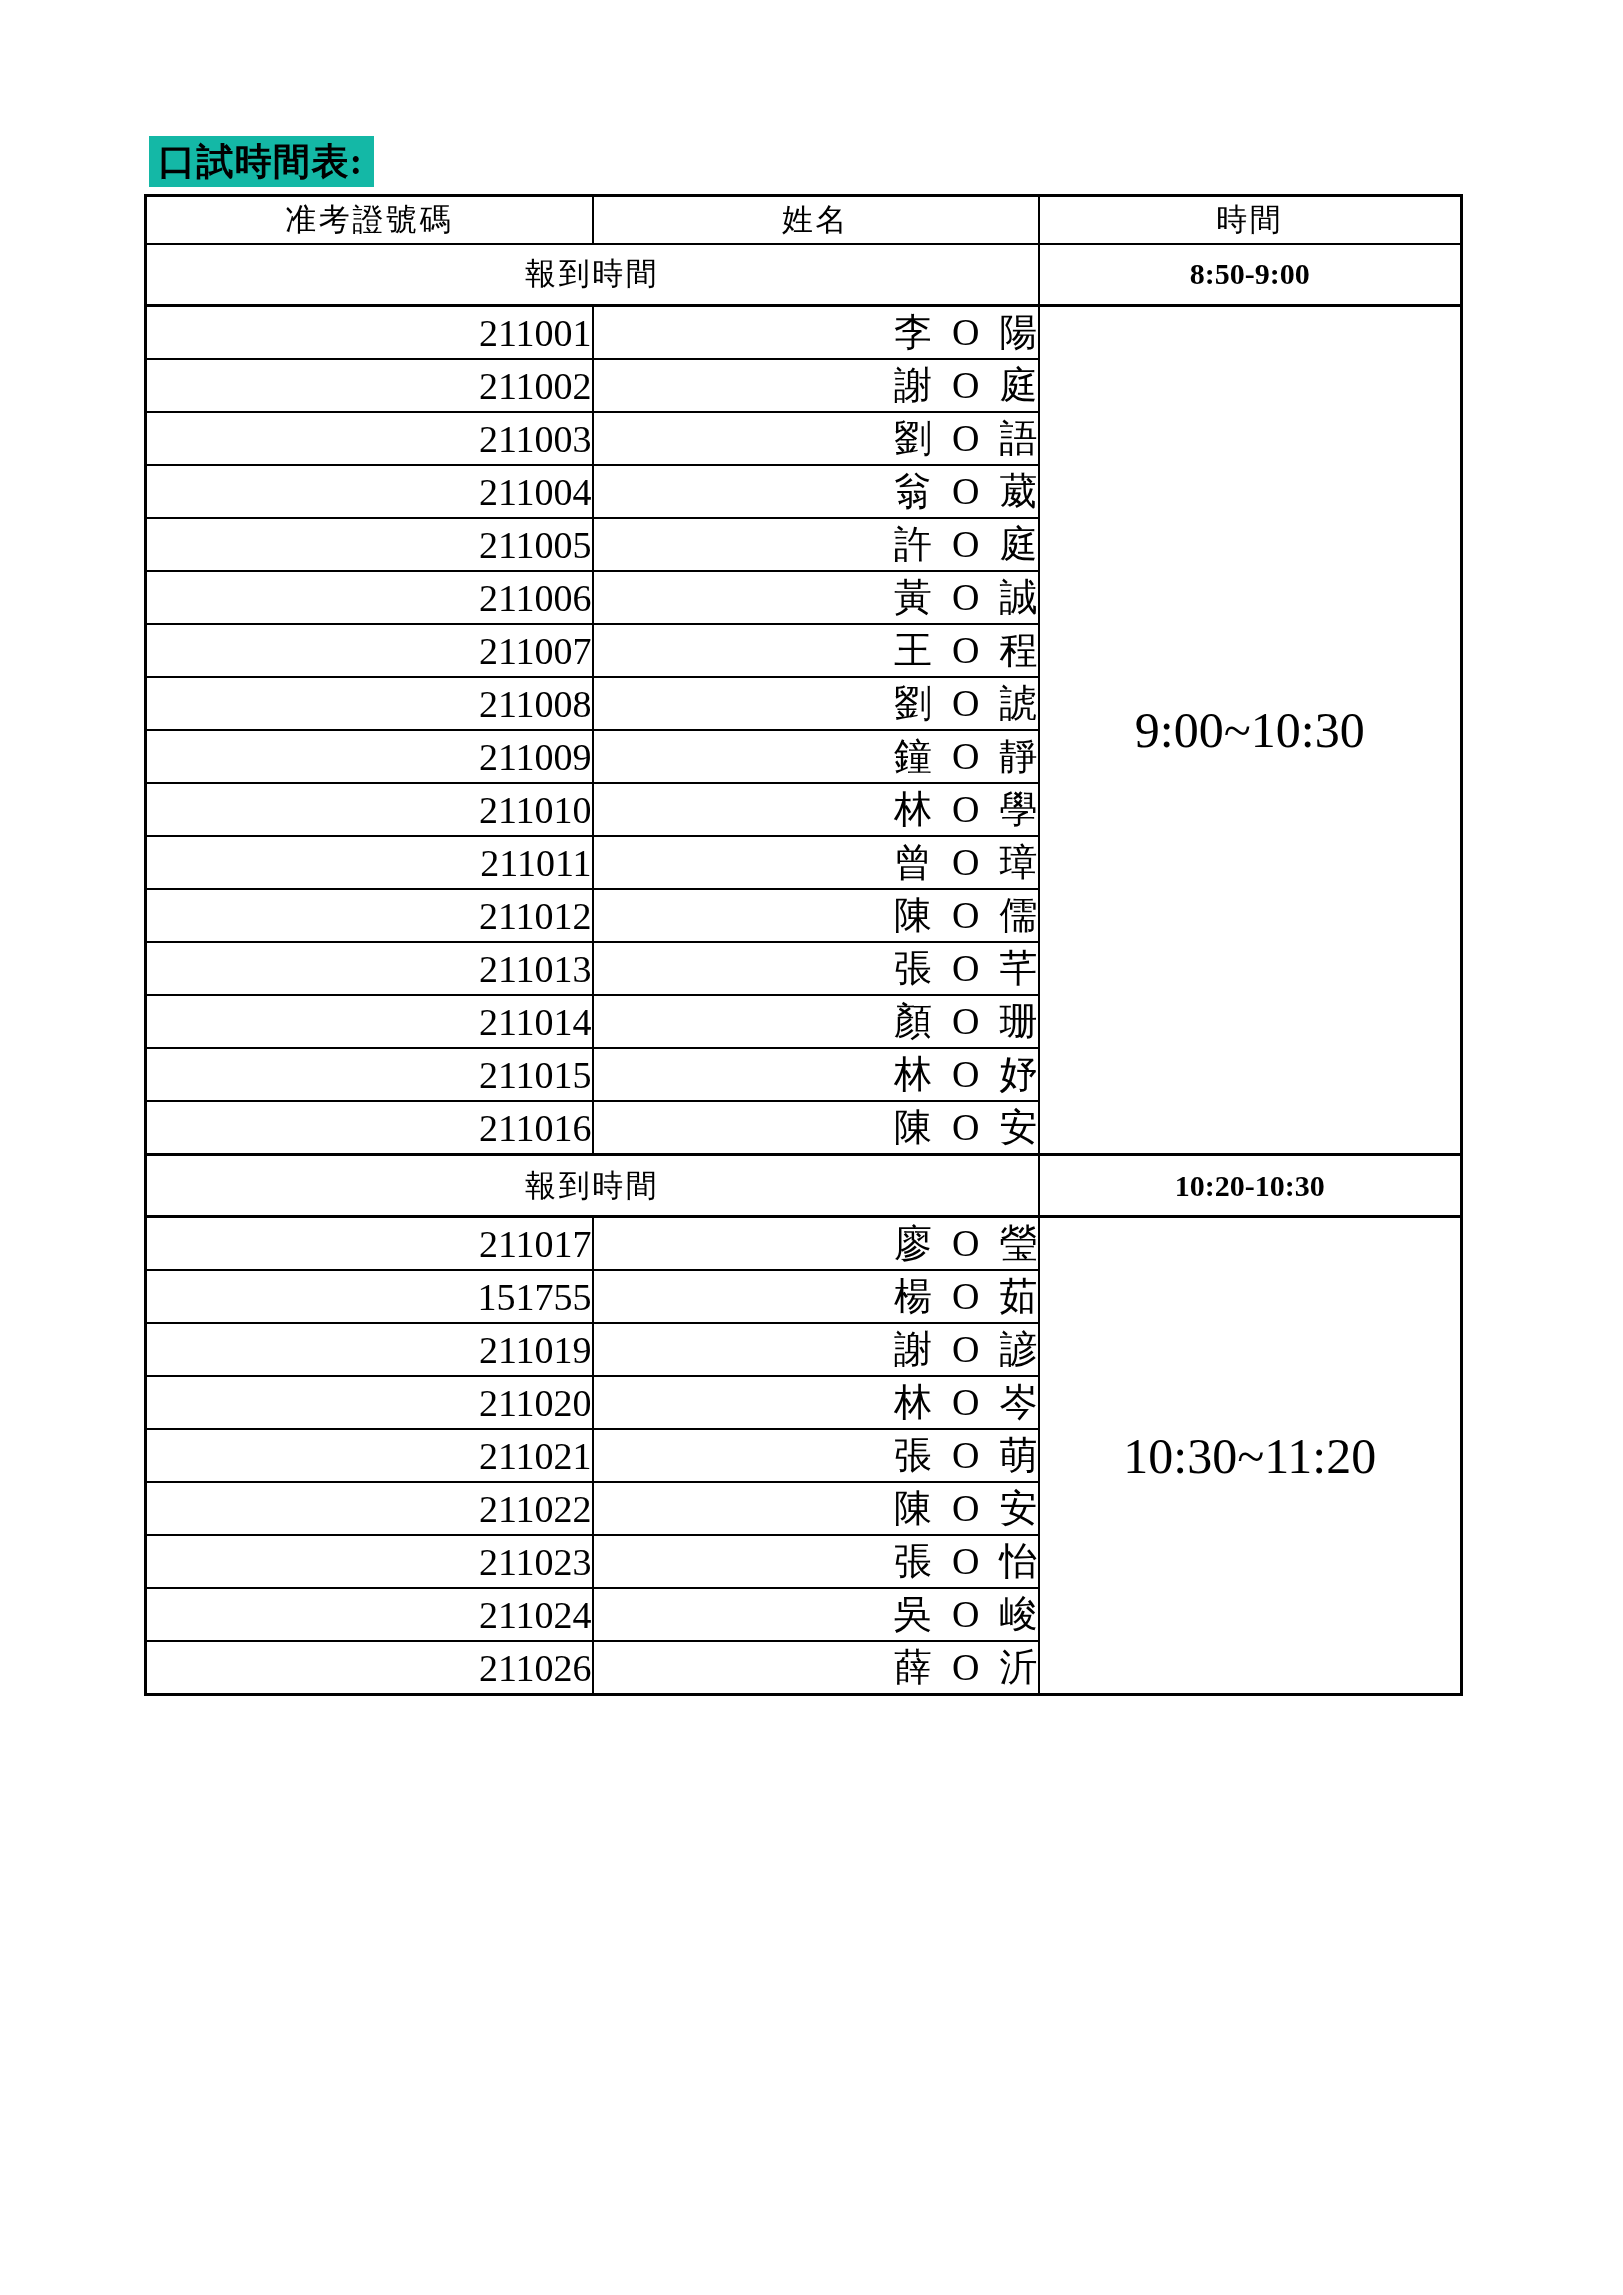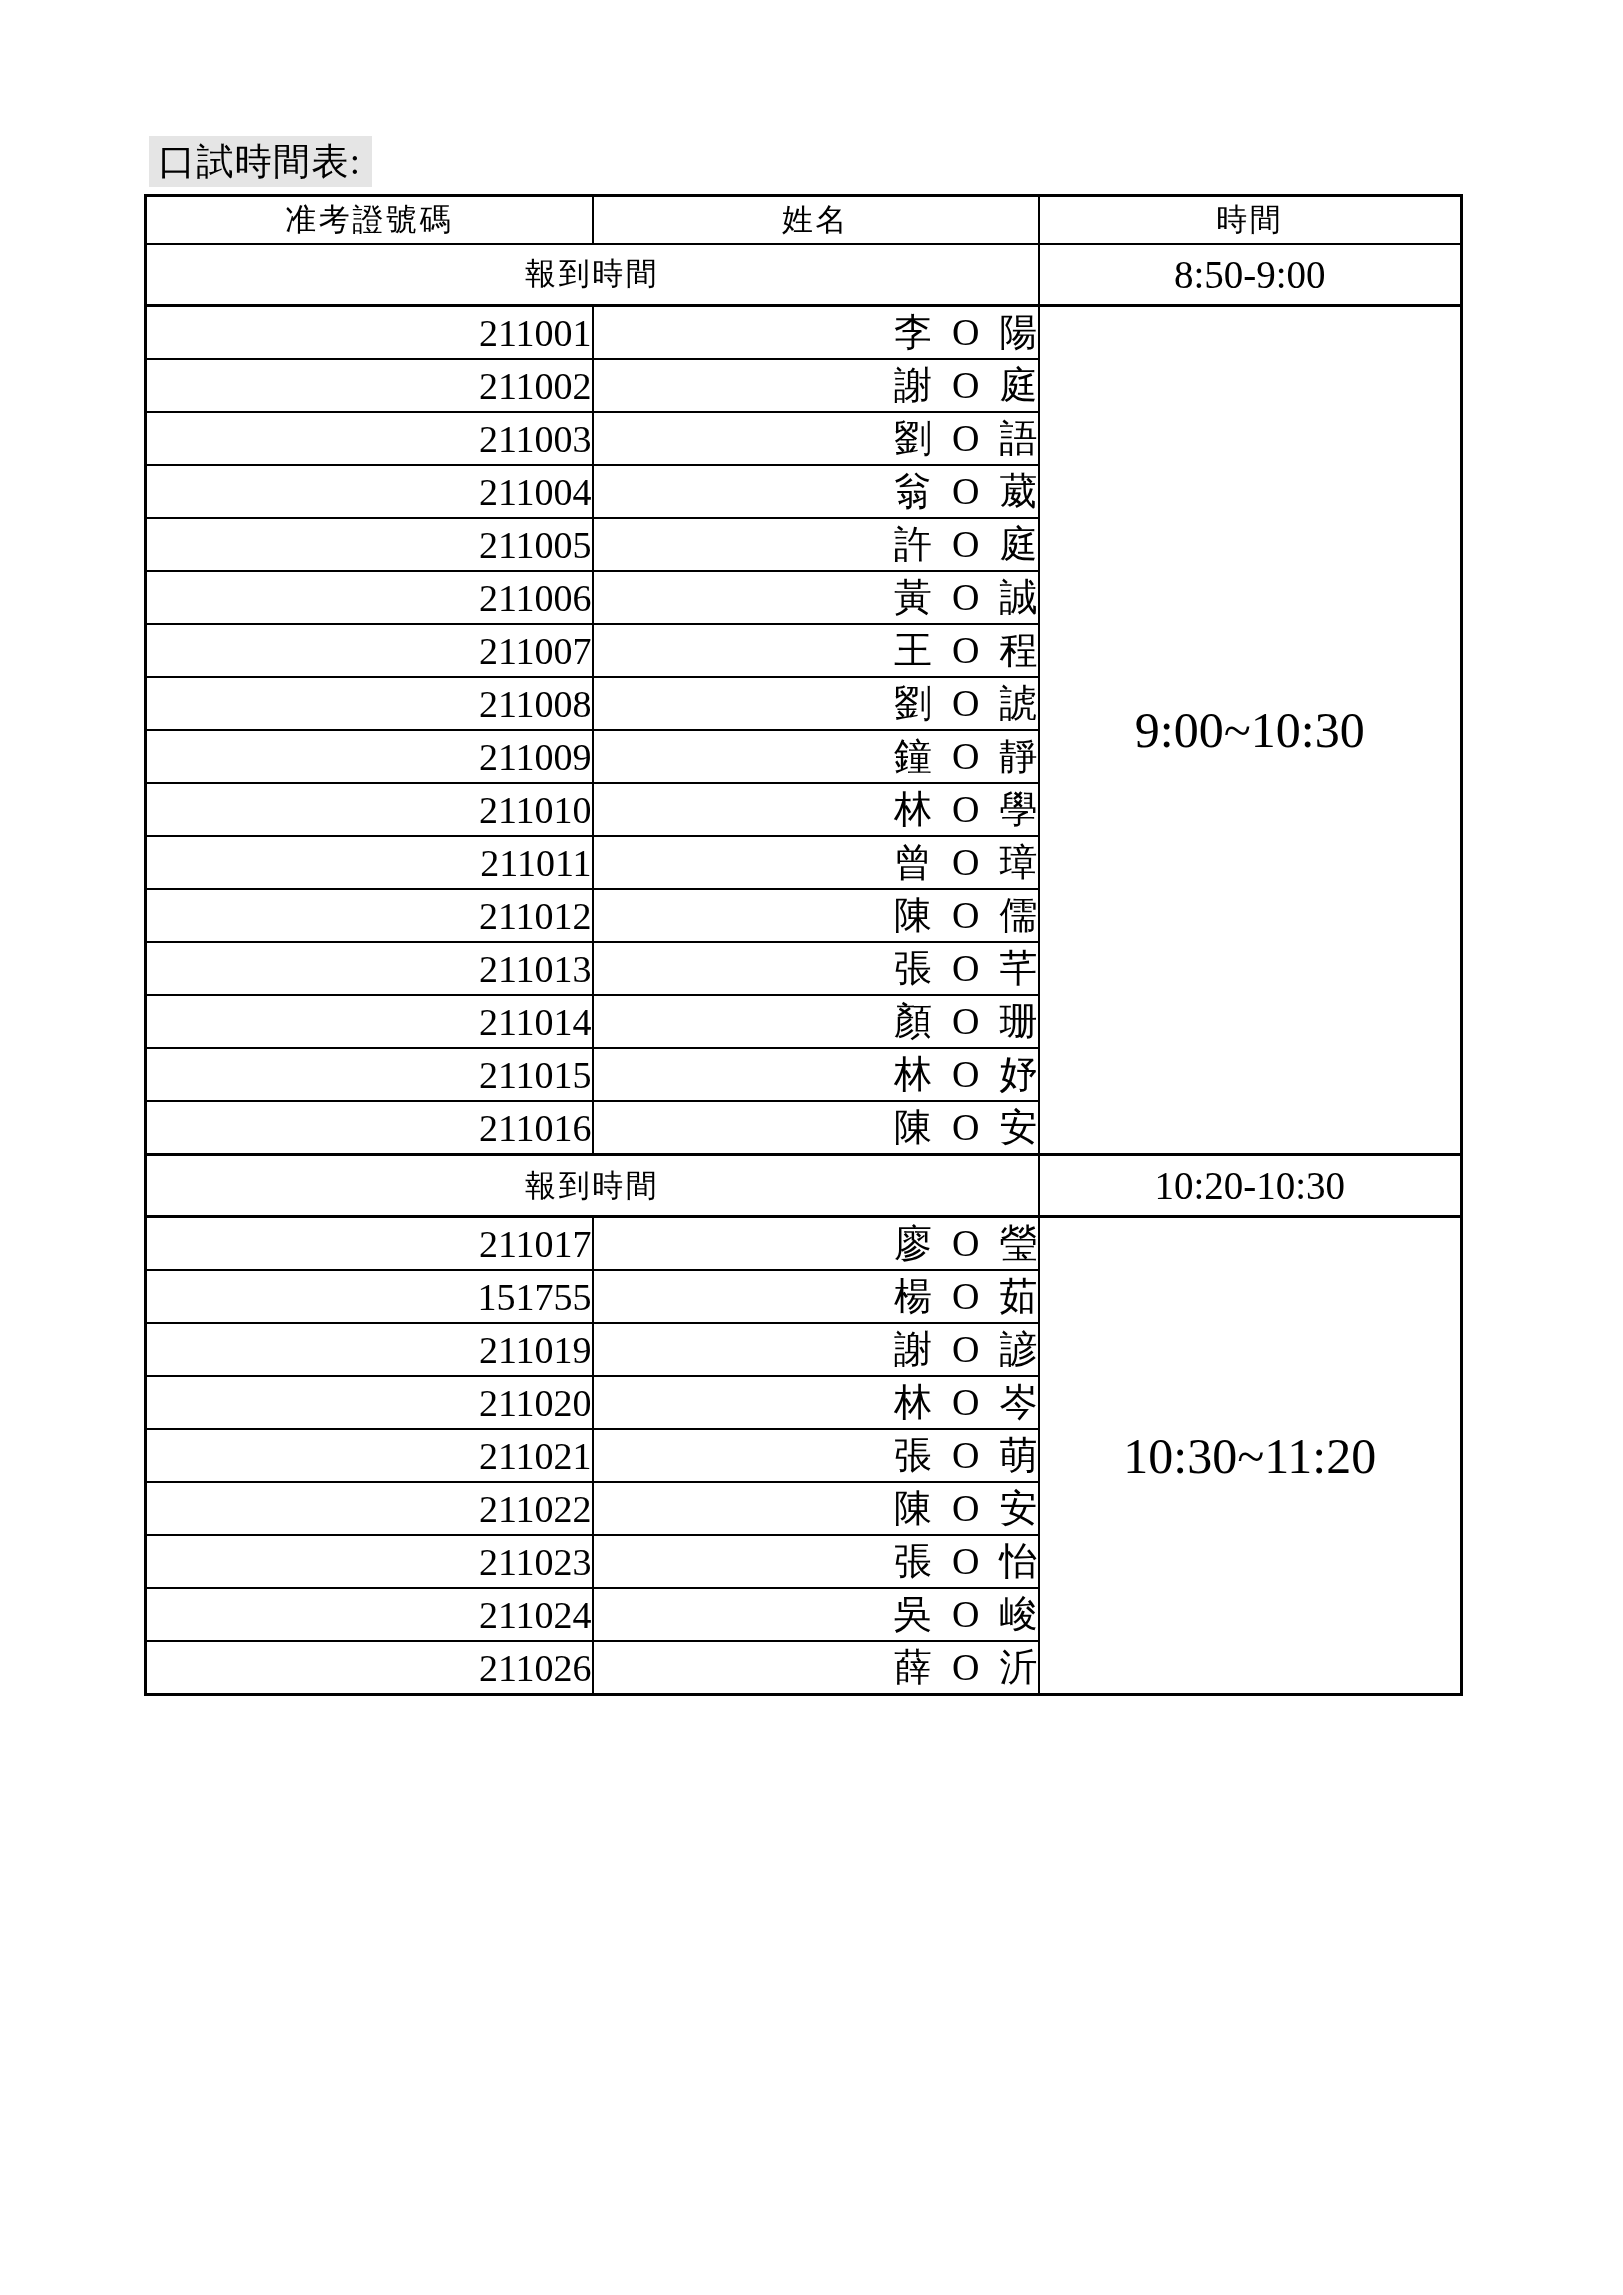--- a/index.html
+++ b/index.html
@@ -13,23 +13,23 @@
   }
   .page { position: absolute; inset: 0; }
 
   .doc-title {
     position: absolute;
     left: 149px;
     top: 136px;
   }
   .doc-title .highlight {
     display: inline-block;
-    background: #e5e5e5;
+    background: #14b8a6;
     font-size: 37px;
-    font-weight: normal;
+    font-weight: bold;
     line-height: 51px;
     padding: 0 10.5px 0 9.2px;
     letter-spacing: 1.3px;
   }
 
   table.schedule {
     position: absolute;
     left: 144px;
     top: 194px;
     width: 1316px;
@@ -53,22 +53,22 @@
     font-weight: normal;
     letter-spacing: 2.6px;
   }
   tr.checkin-row { height: 62px; }
   td.checkin-label {
     font-size: 31px;
     letter-spacing: 2.6px;
     border-bottom: 3.9px solid #000;
   }
   td.checkin-time {
-    font-size: 39px;
-    font-weight: normal;
+    font-size: 30px;
+    font-weight: bold;
     border-bottom: 3.9px solid #000;
   }
   tr.student-row { height: 50px; }
   td.id-cell { font-size: 38px; text-align: right; }
   td.name-cell { font-size: 38px; word-spacing: 10.5px; text-align: right; }
   td.exam-time { font-size: 50px; border-bottom: 3.9px solid #000; }
   tr.section-end td { border-bottom: 3.9px solid #000; }
 </style>
 </head>
 <body>

